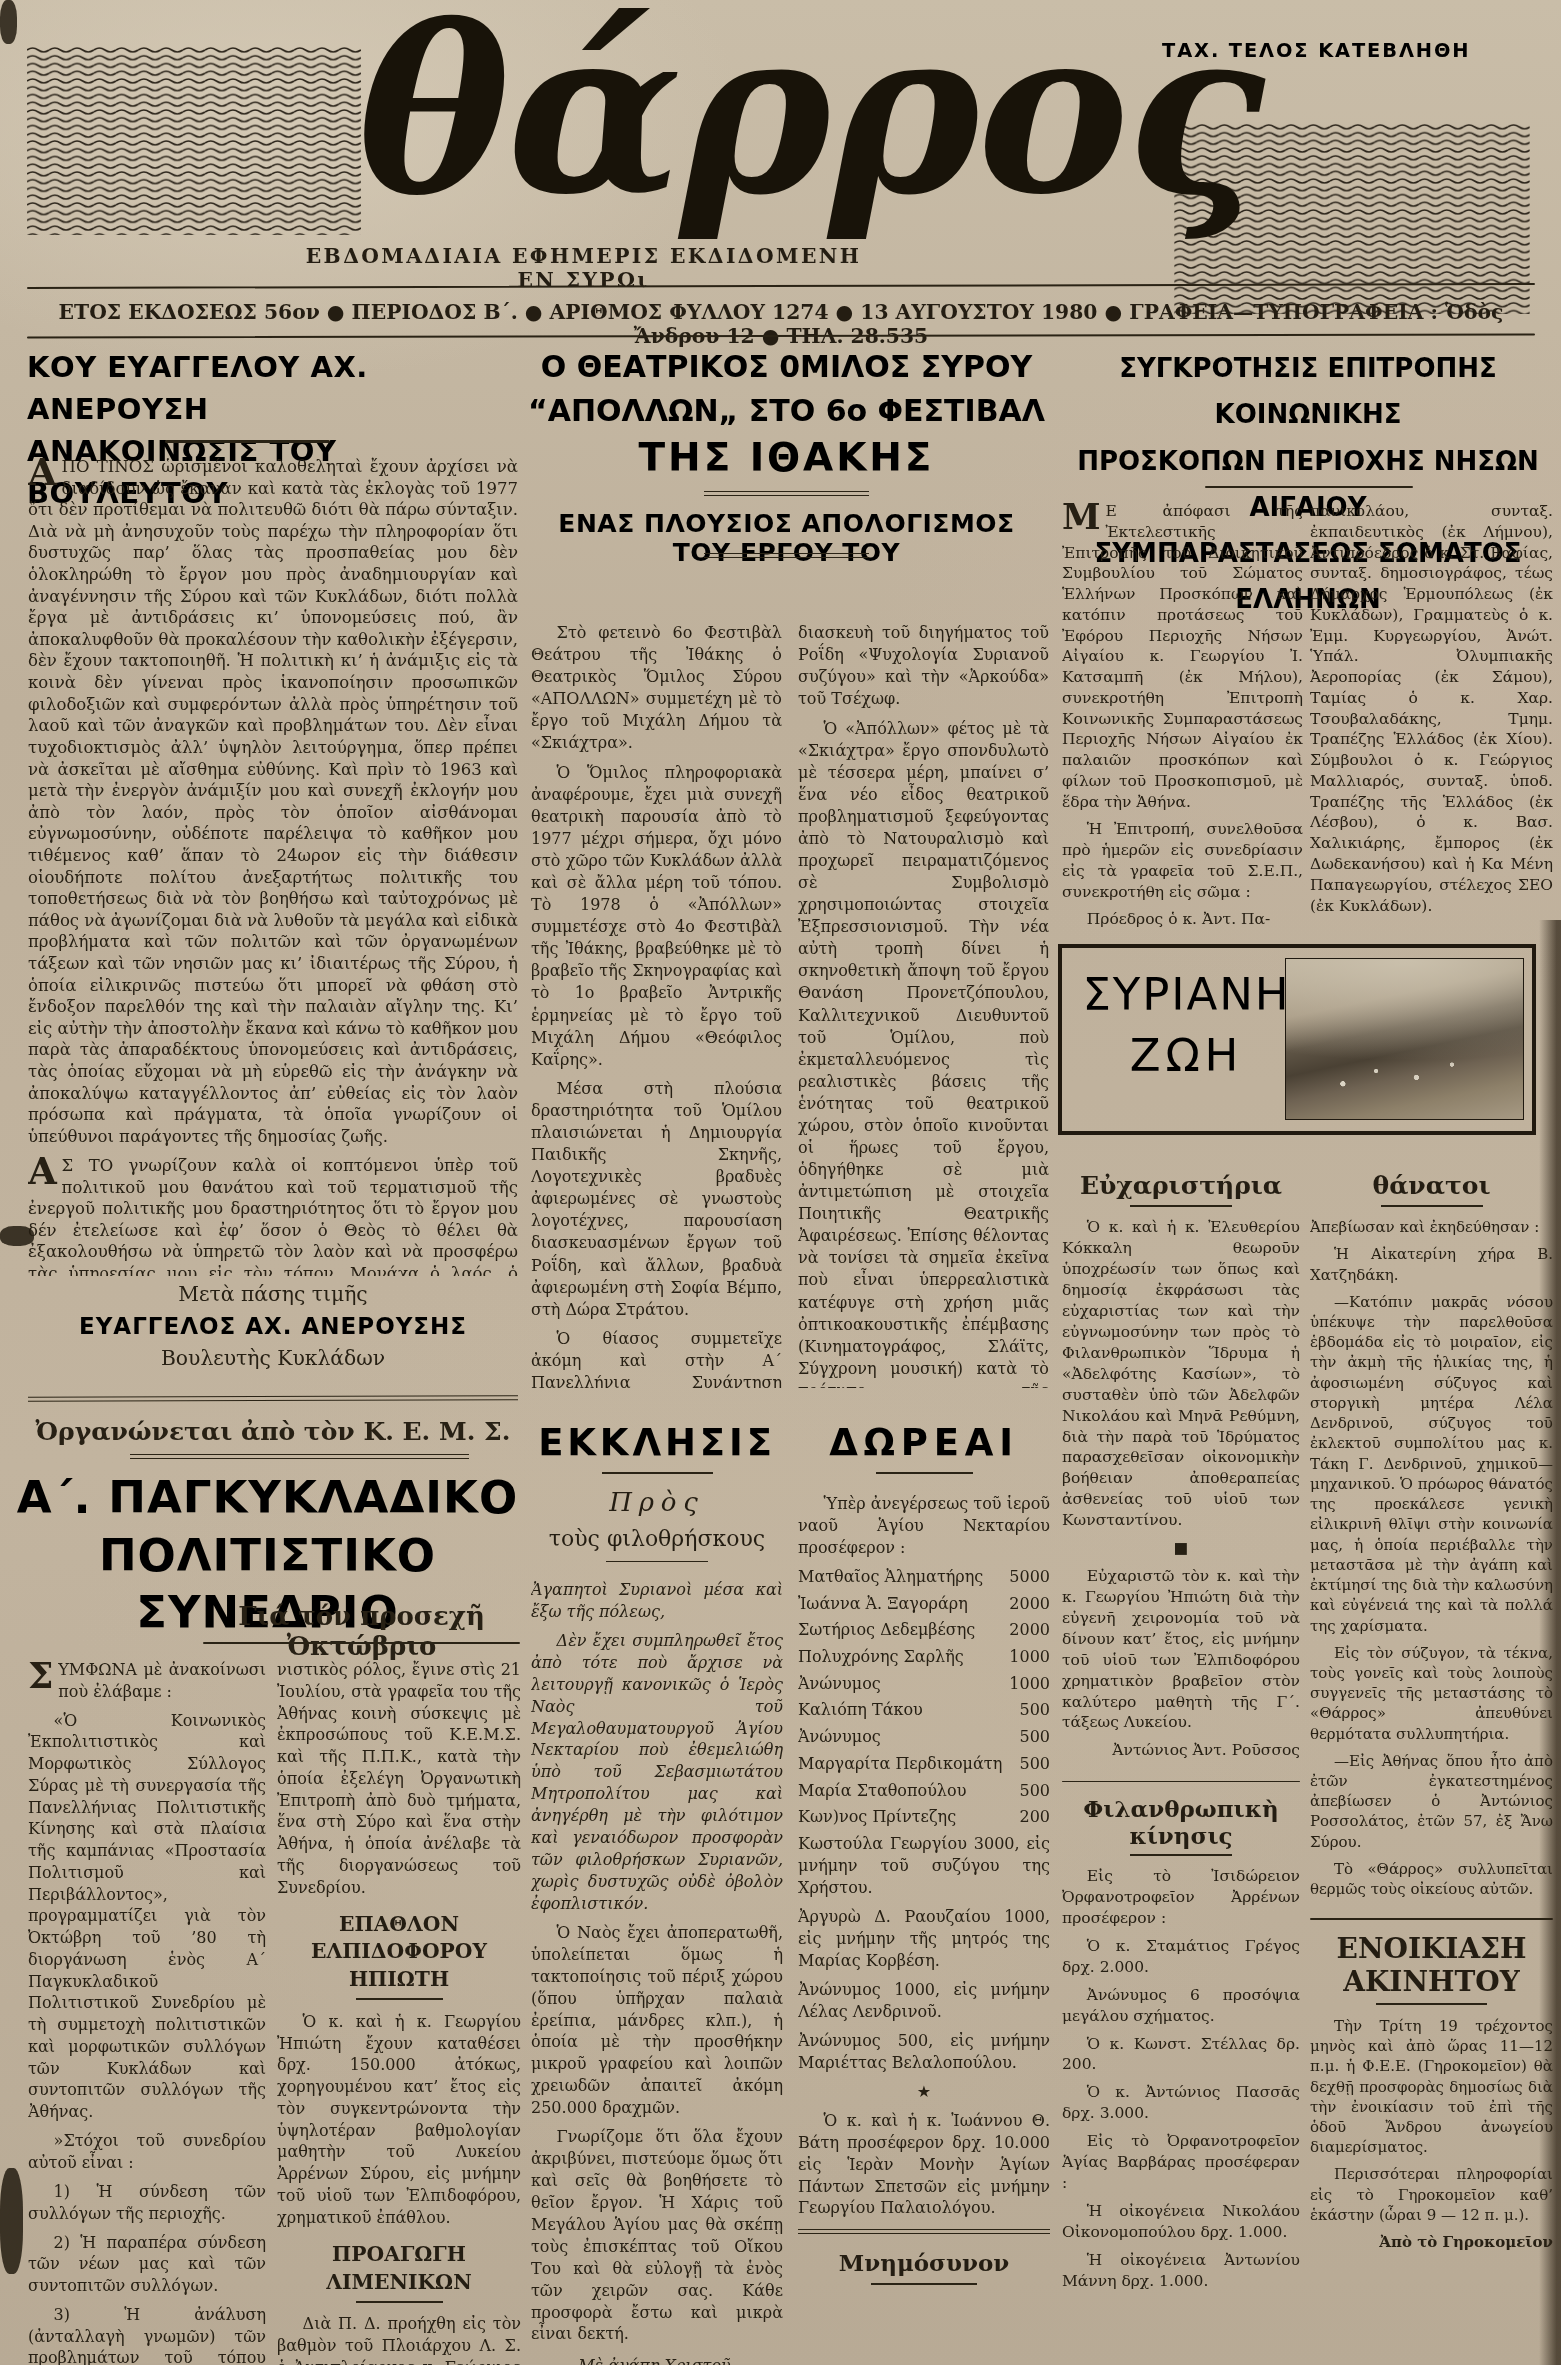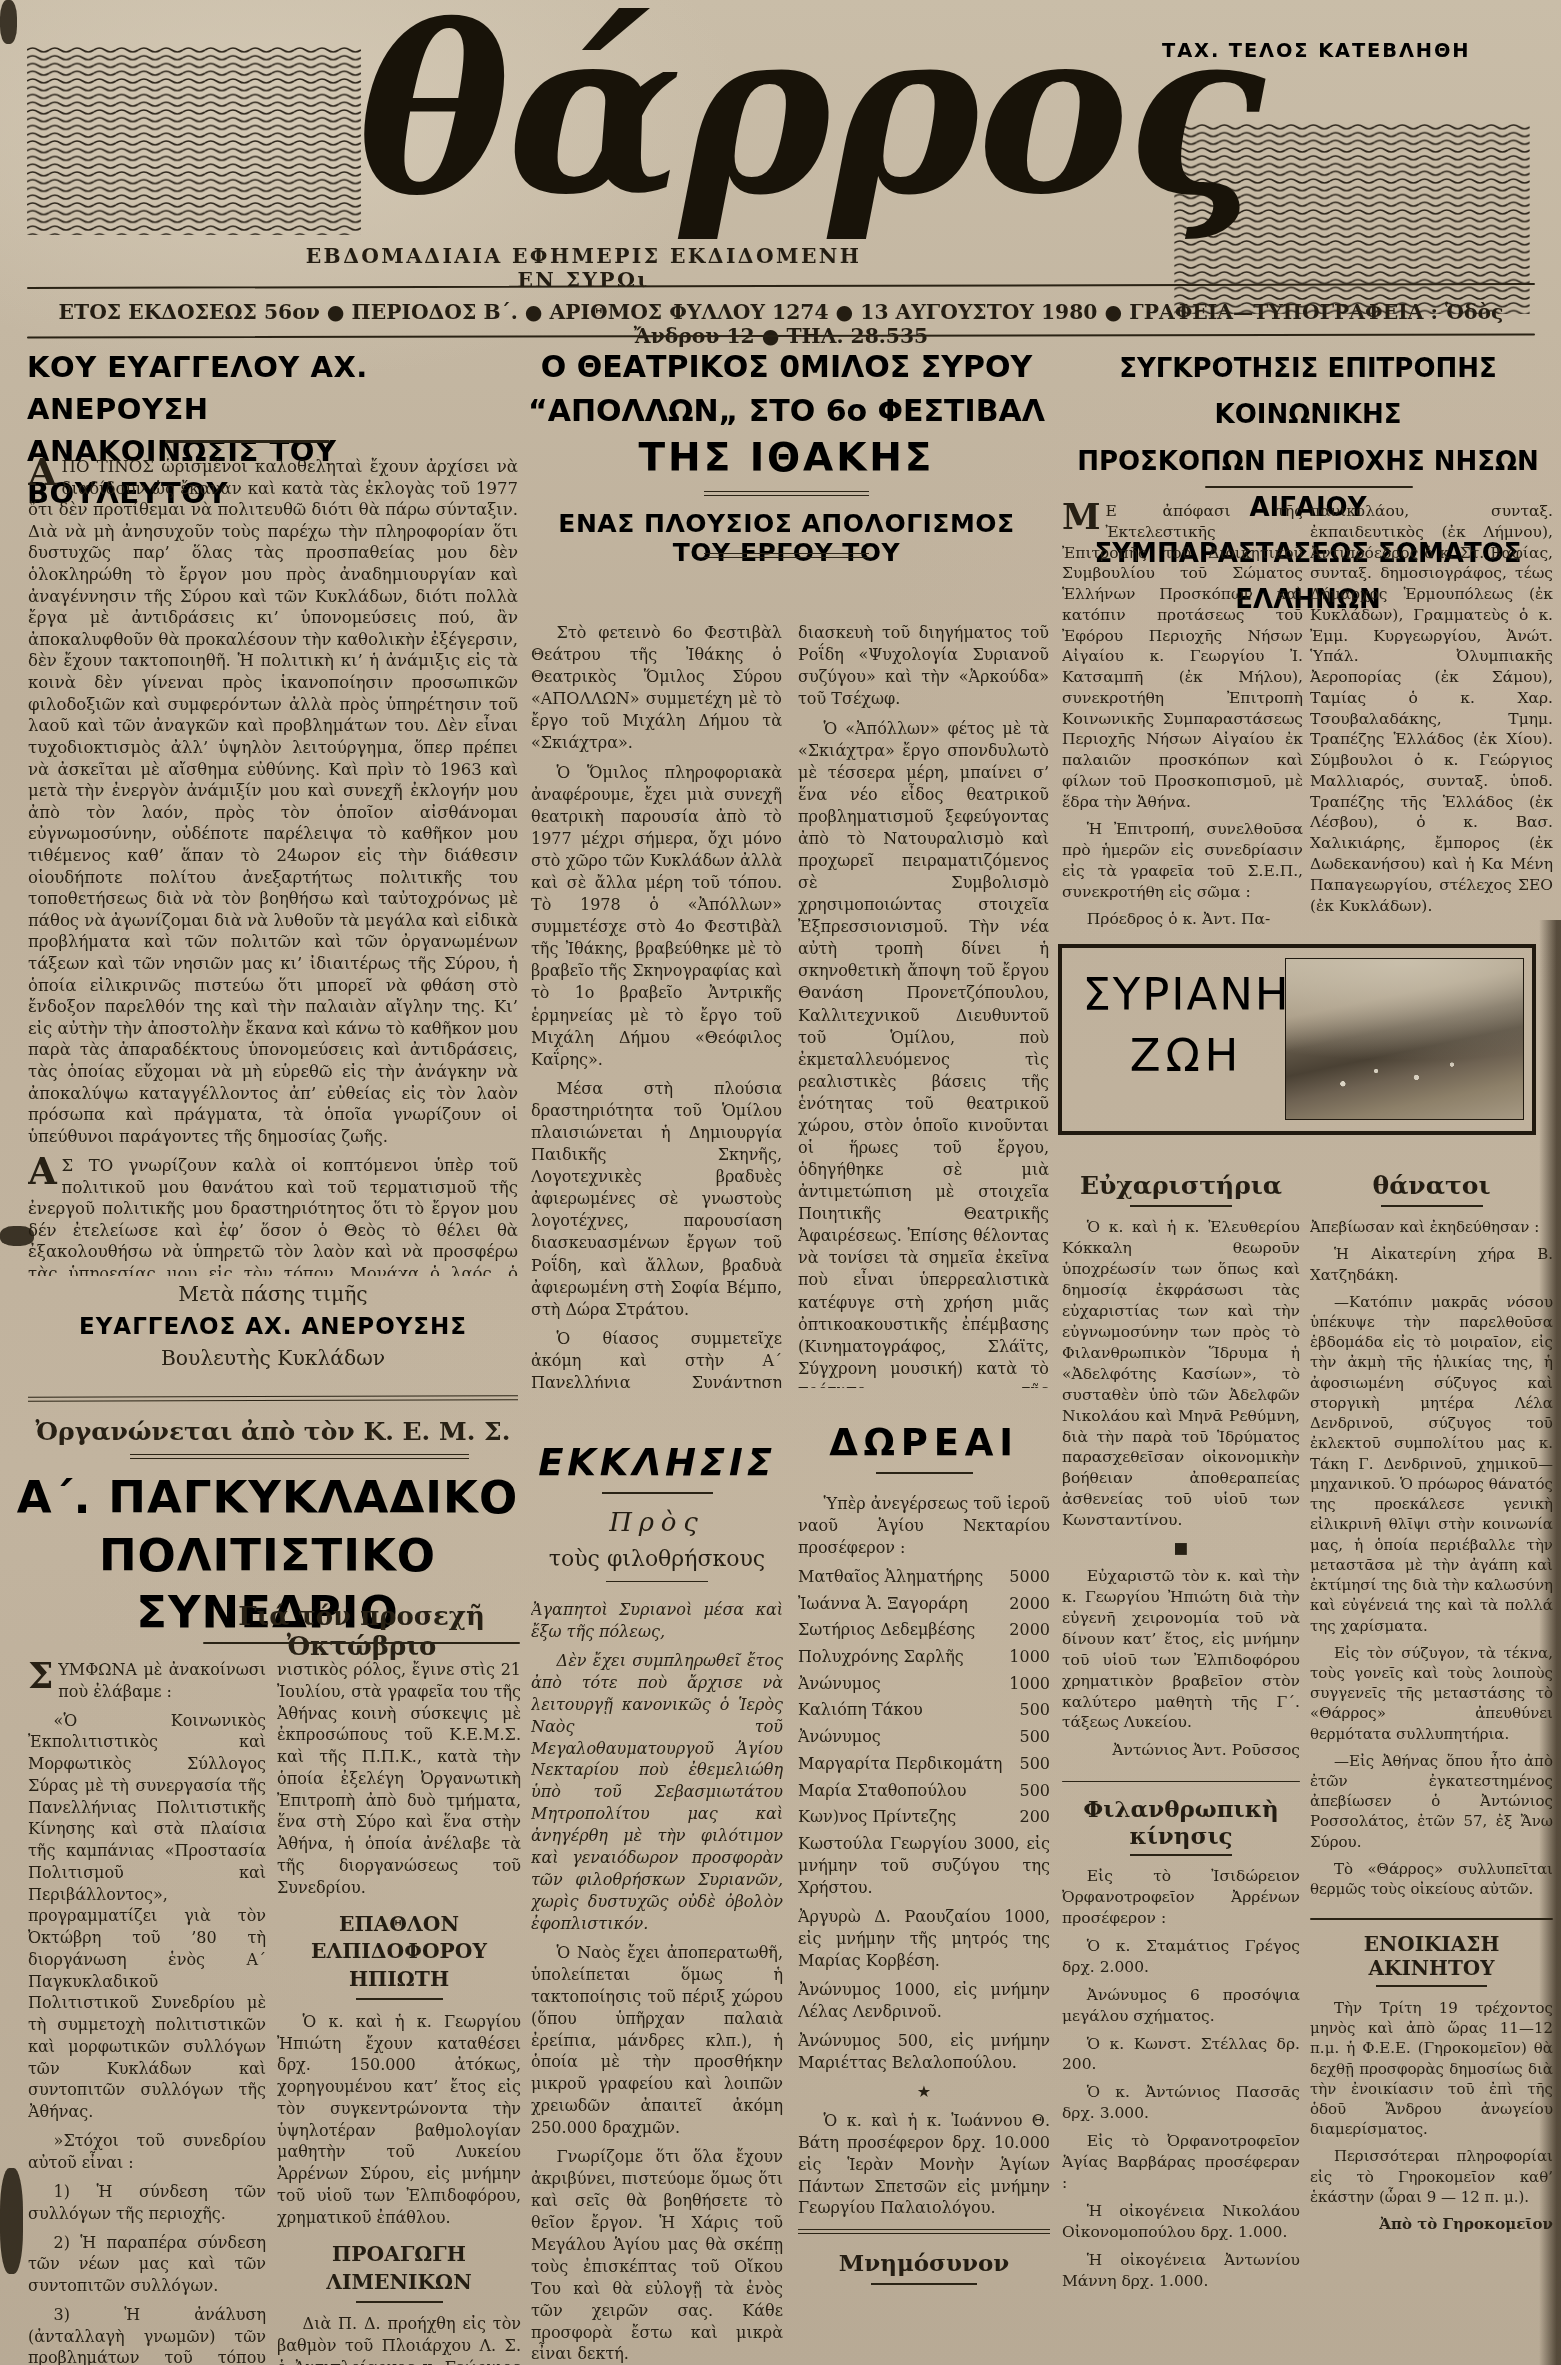--- a/index.html
+++ b/index.html
@@ -213,31 +213,31 @@
   <div class="sec-underline" style="width:102px;"></div>
   <div class="body-text" style="font-size:15px;line-height:1.35;">
     <p style="text-indent:0;">Ἀπεβίωσαν καὶ ἐκηδεύθησαν :</p>
     <p>Ἡ Αἰκατερίνη χήρα Β. Χατζηδάκη.</p>
     <p>—Κατόπιν μακρᾶς νόσου ὑπέκυψε τὴν παρελθοῦσα ἑβδομάδα εἰς τὸ μοιραῖον, εἰς τὴν ἀκμὴ τῆς ἡλικίας της, ἡ ἀφοσιωμένη σύζυγος καὶ στοργικὴ μητέρα Λέλα Δενδρινοῦ, σύζυγος τοῦ ἐκλεκτοῦ συμπολίτου μας κ. Τάκη Γ. Δενδρινοῦ, χημικοῦ—μηχανικοῦ. Ὁ πρόωρος θάνατός της προεκάλεσε γενικὴ εἰλικρινῆ θλῖψι στὴν κοινωνία μας, ἡ ὁποία περιέβαλλε τὴν μεταστᾶσα μὲ τὴν ἀγάπη καὶ ἐκτίμησί της διὰ τὴν καλωσύνη καὶ εὐγένειά της καὶ τὰ πολλά της χαρίσματα.</p>
     <p>Εἰς τὸν σύζυγον, τὰ τέκνα, τοὺς γονεῖς καὶ τοὺς λοιποὺς συγγενεῖς τῆς μεταστάσης τὸ «Θάρρος» ἀπευθύνει θερμότατα συλλυπητήρια.</p>
     <p>—Εἰς Ἀθήνας ὅπου ἦτο ἀπὸ ἐτῶν ἐγκατεστημένος ἀπεβίωσεν ὁ Ἀντώνιος Ροσσολάτος, ἐτῶν 57, ἐξ Ἄνω Σύρου.</p>
     <p>Τὸ «Θάρρος» συλλυπεῖται θερμῶς τοὺς οἰκείους αὐτῶν.</p>
   </div>
   <div class="rule thin" style="margin:12.6px 0;"></div>
-  <div class="sec-head h-sans" style="font-size:20px;">ΕΝΟΙΚΙΑΣΗ ΑΚΙΝΗΤΟΥ</div>
+  <div class="sec-head h-sans" style="font-size:28px;">ΕΝΟΙΚΙΑΣΗ ΑΚΙΝΗΤΟΥ</div>
   <div class="sec-underline" style="width:111px;"></div>
   <div class="body-text" style="font-size:15px;line-height:1.35;">
     <p>Τὴν Τρίτη 19 τρέχοντος μηνὸς καὶ ἀπὸ ὥρας 11—12 π.μ. ἡ Φ.Ε.Ε. (Γηροκομεῖον) θὰ δεχθῇ προσφορὰς δημοσίως διὰ τὴν ἐνοικίασιν τοῦ ἐπὶ τῆς ὁδοῦ Ἄνδρου ἀνωγείου διαμερίσματος.</p>
     <p>Περισσότεραι πληροφορίαι εἰς τὸ Γηροκομεῖον καθ’ ἑκάστην (ὧραι 9 — 12 π. μ.).</p>
     <p class="right" style="text-indent:0;font-weight:700;">Ἀπὸ τὸ Γηροκομεῖον</p>
   </div>
 </div>
 
 <div class="abs" style="left:531px;top:1421px;width:252px;height:945px;overflow:hidden;">
-  <div class="h-sans center" style="font-size:37px;font-style:italic;letter-spacing:3.9px;margin-top:20px;">ΕΚΚΛΗΣΙΣ</div>
+  <div class="h-sans center" style="font-size:37px;letter-spacing:3.9px;">ΕΚΚΛΗΣΙΣ</div>
   <div class="sec-underline" style="width:111px;margin-top:7.7px;"></div>
   <div class="sec-head" style="font-size:26px;font-style:italic;letter-spacing:6.8px;margin-top:13.6px;font-weight:400;">Πρὸς</div>
   <div class="sec-head" style="font-size:22px;margin-top:8.7px;font-weight:400;">τοὺς φιλοθρήσκους</div>
   <div class="sec-underline" style="width:102px;margin-top:9.7px;margin-bottom:16.5px;"></div>
   <div class="body-text" style="font-size:16px;line-height:1.37;">
     <p style="text-indent:0;font-style:italic;">Ἀγαπητοὶ Συριανοὶ μέσα καὶ ἔξω τῆς πόλεως,</p>
     <p style="font-style:italic;">Δὲν ἔχει συμπληρωθεῖ ἔτος ἀπὸ τότε ποὺ ἄρχισε νὰ λειτουργῇ κανονικῶς ὁ Ἱερὸς Ναὸς τοῦ Μεγαλοθαυματουργοῦ Ἁγίου Νεκταρίου ποὺ ἐθεμελιώθη ὑπὸ τοῦ Σεβασμιωτάτου Μητροπολίτου μας καὶ ἀνηγέρθη μὲ τὴν φιλότιμον καὶ γεναιόδωρον προσφορὰν τῶν φιλοθρήσκων Συριανῶν, χωρὶς δυστυχῶς οὐδὲ ὀβολὸν ἐφοπλιστικόν.</p>
     <p>Ὁ Ναὸς ἔχει ἀποπερατωθῆ, ὑπολείπεται ὅμως ἡ τακτοποίησις τοῦ πέριξ χώρου (ὅπου ὑπῆρχαν παλαιὰ ἐρείπια, μάνδρες κλπ.), ἡ ὁποία μὲ τὴν προσθήκην μικροῦ γραφείου καὶ λοιπῶν χρειωδῶν ἀπαιτεῖ ἀκόμη 250.000 δραχμῶν.</p>
     <p>Γνωρίζομε ὅτι ὅλα ἔχουν ἀκριβύνει, πιστεύομε ὅμως ὅτι καὶ σεῖς θὰ βοηθήσετε τὸ θεῖον ἔργον. Ἡ Χάρις τοῦ Μεγάλου Ἁγίου μας θὰ σκέπῃ τοὺς ἐπισκέπτας τοῦ Οἴκου Του καὶ θὰ εὐλογῇ τὰ ἑνὸς τῶν χειρῶν σας. Κάθε προσφορὰ ἔστω καὶ μικρὰ εἶναι δεκτή.</p>
     <p class="center" style="text-indent:0;margin-top:9.7px;font-style:italic;">Μὲ ἀγάπη Χριστοῦ.</p>

